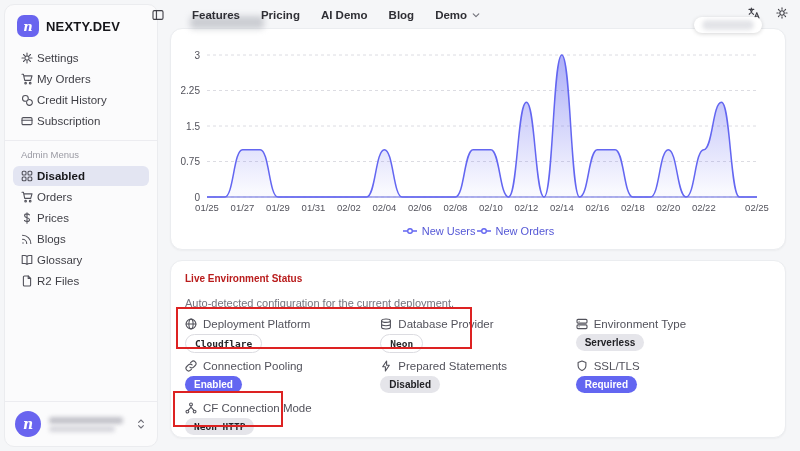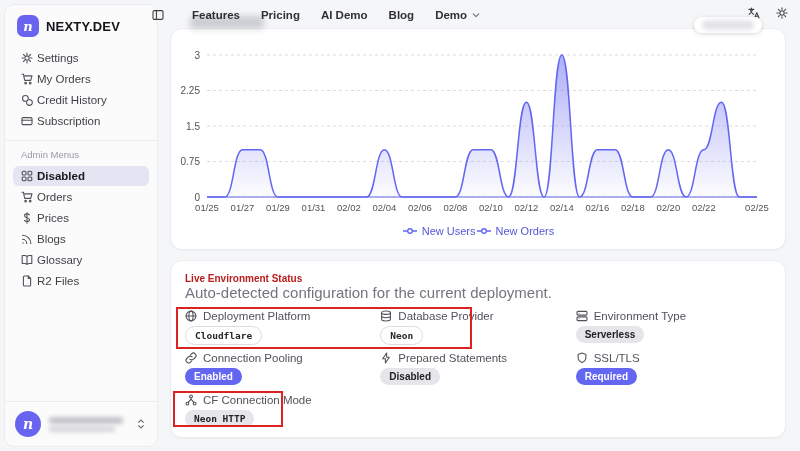--- a/index.html
+++ b/index.html
@@ -50,21 +50,21 @@
   
   .card { position:absolute; background:#fff; border:1px solid #ebedf0; border-radius:12px;
     box-shadow:0 1px 2px rgba(0,0,0,.04); }
   .chart-card { left:170px; top:28px; width:616px; height:222px; }
   .chart-svg { position:absolute; left:0; top:16px; }
   .legend { position:absolute; left:0; right:0; top:196px; display:flex; justify-content:center; }
   .lg-item { display:flex; align-items:center; gap:4px; font-size:11px; color:#5558d6; }
 
   .status-card { left:170px; top:260px; width:616px; height:178px; padding:12px 14px; }
   .sc-title { font-size:10px; font-weight:bold; color:#b91c1c; }
-  .sc-sub { font-size:15px; color:#74747e; margin-top:0; }
+  .sc-sub { font-size:11px; color:#74747e; margin-top:13px; }
   .status-grid { margin-top:9px; display:grid; grid-template-columns:1fr 1fr 1fr; row-gap:8px; }
   .status-item { height:34px; }
   .s-label { display:flex; align-items:center; gap:6px; font-size:11.5px; color:#52525b; }
   .s-label .ic { display:flex; color:#52525b; }
   .badge { display:inline-block; margin-top:4px; font-size:10px; line-height:1;
     padding:3.5px 9px; border-radius:999px; }
   .badge.outline-mono { border:1px solid #dcdce1; background:#fff; color:#27272a;
     font-family:"DejaVu Sans Mono", monospace; font-size:9.5px; font-weight:bold; }
   .badge.solid { background:#6366f1; color:#fff; font-weight:bold; }
   .badge.secondary { background:#e5e5ea; color:#222226; font-weight:bold; }

